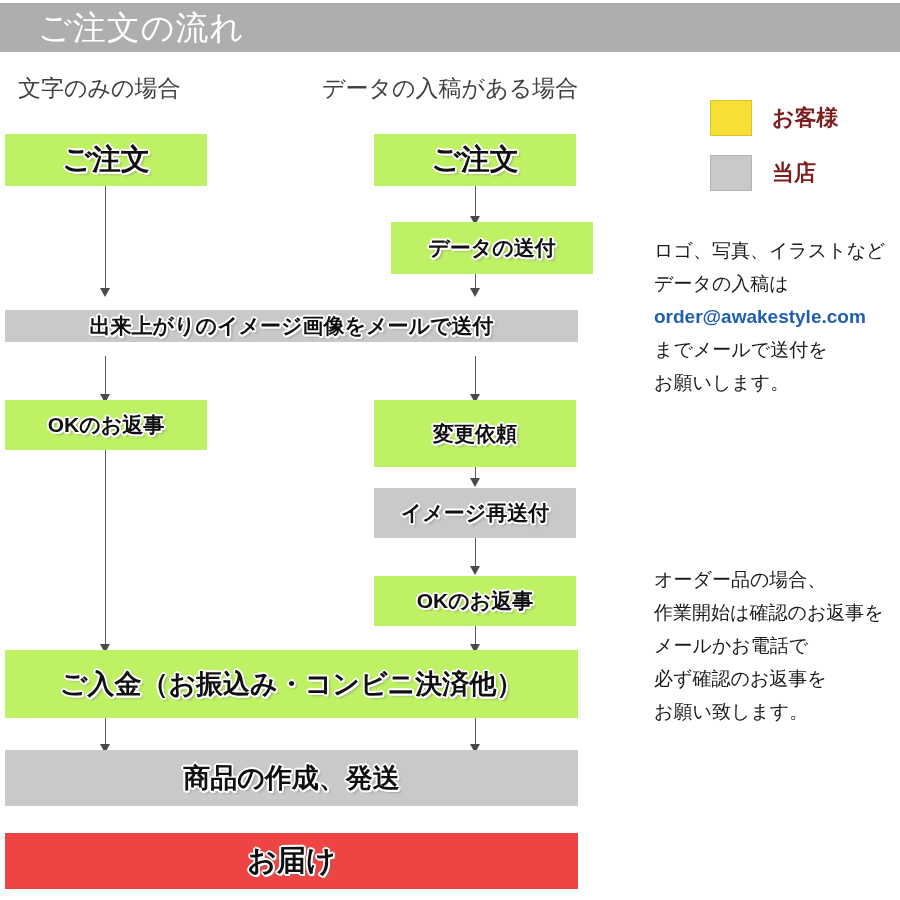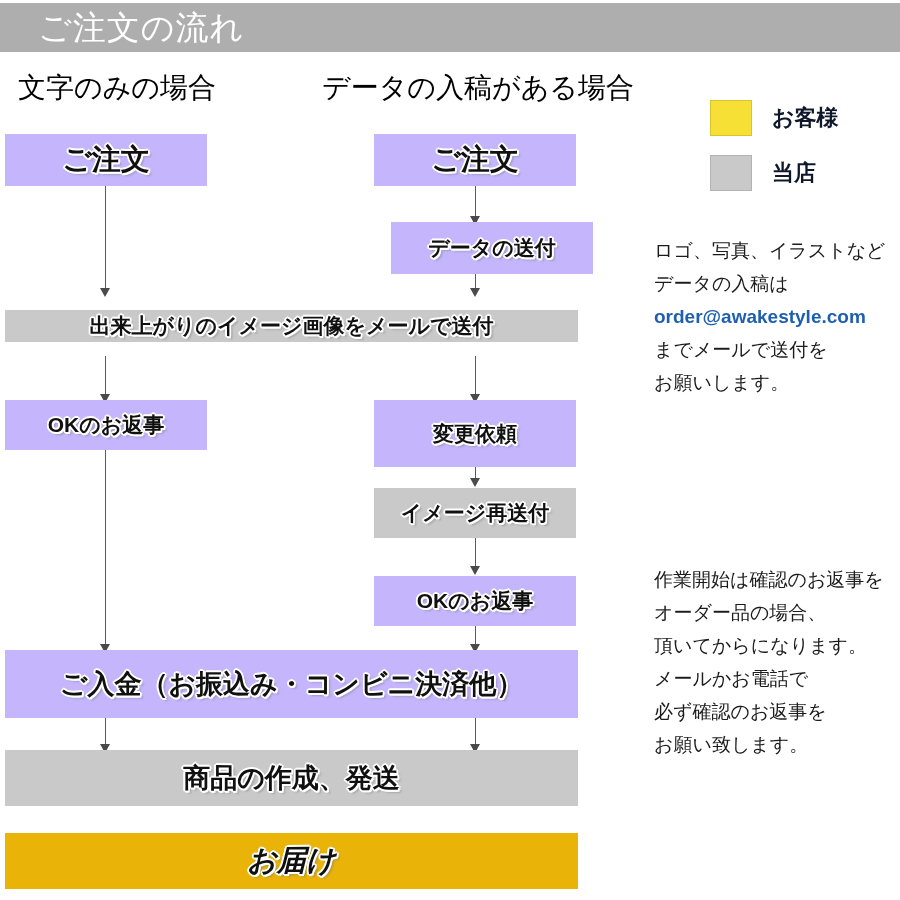--- a/index.html
+++ b/index.html
@@ -36,23 +36,23 @@
     font-size: 33px;
     line-height: 40px;
     color: #ffffff;
     letter-spacing: 1px;
     white-space: nowrap;
   }
 
   
   .col-caption {
     position: absolute;
-    font-size: 28px;
+    font-size: 23px;
     line-height: 28px;
-    color: #000000;
+    color: #404040;
     white-space: nowrap;
   }
   .col-caption.left  { left: 18px;  top: 74px; }
   .col-caption.right { left: 322px; top: 74px; }
 
   
   .box {
     position: absolute;
     display: flex;
     align-items: center;
@@ -66,23 +66,23 @@
        1.6px 1.6px 0 #ffffff,
       -1.4px 1.4px 0 #ffffff,
        1.4px -1.4px 0 #ffffff,
       -1.4px -1.4px 0 #ffffff,
        0 1.8px 0 #ffffff,
        0 -1.8px 0 #ffffff,
        1.8px 0 0 #ffffff,
       -1.8px 0 0 #ffffff,
        3px 3px 2px rgba(120,120,120,0.45);
   }
-  .box.customer { background: #c4b5fd; }
+  .box.customer { background: #bef264; }
   .box.shop     { background: #c9c9c9; }
-  .box.deliver  { background: #eab308; font-style: italic; }
+  .box.deliver  { background: #ef4444; }
   .box.big      { font-size: 27px; }
   .box.xl       { font-size: 29px; }
 
   
   .conn {
     position: absolute;
     width: 1px;
     background: #5a5a5a;
   }
   .arrowhead {
@@ -101,21 +101,21 @@
     height: 36px;
     box-sizing: border-box;
   }
   .legend-swatch.customer { background: #f7e035; border: 1px solid #d9c42c; }
   .legend-swatch.shop     { background: #c9c9c9; border: 1px solid #b3b3b3; }
   .legend-label {
     position: absolute;
     font-size: 22px;
     font-weight: bold;
     line-height: 36px;
-    color: #0f172a;
+    color: #7f1d1d;
     white-space: nowrap;
   }
 
   
   .note-block {
     position: absolute;
     left: 654px;
     font-size: 19px;
     line-height: 33px;
     color: #1b1b1b;
@@ -201,22 +201,21 @@
 
   <div class="note-block" style="top:234px;">
     <div class="note-line">ロゴ、写真、イラストなど</div>
     <div class="note-line">データの入稿は</div>
     <div class="note-line email">order@awakestyle.com</div>
     <div class="note-line">までメールで送付を</div>
     <div class="note-line">お願いします。</div>
   </div>
 
   <div class="note-block" style="top:563px;">
+    <div class="note-line">オーダー品の場合、</div>
     <div class="note-line">作業開始は確認のお返事を</div>
-    <div class="note-line">オーダー品の場合、</div>
-    <div class="note-line">頂いてからになります。</div>
     <div class="note-line">メールかお電話で</div>
     <div class="note-line">必ず確認のお返事を</div>
     <div class="note-line">お願い致します。</div>
   </div>
 
 
 </div>
 
 </body></html>

